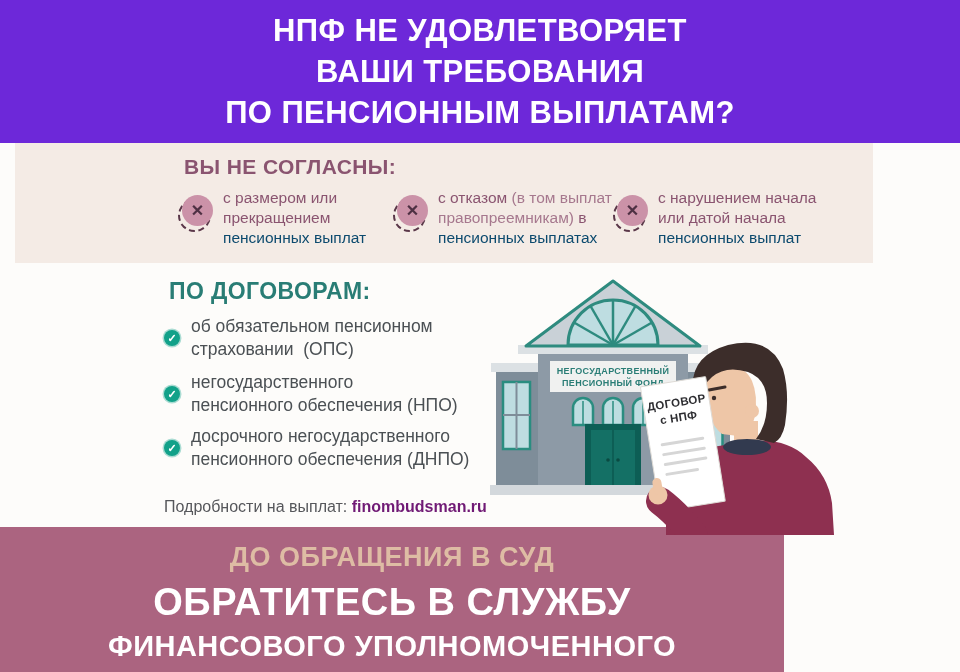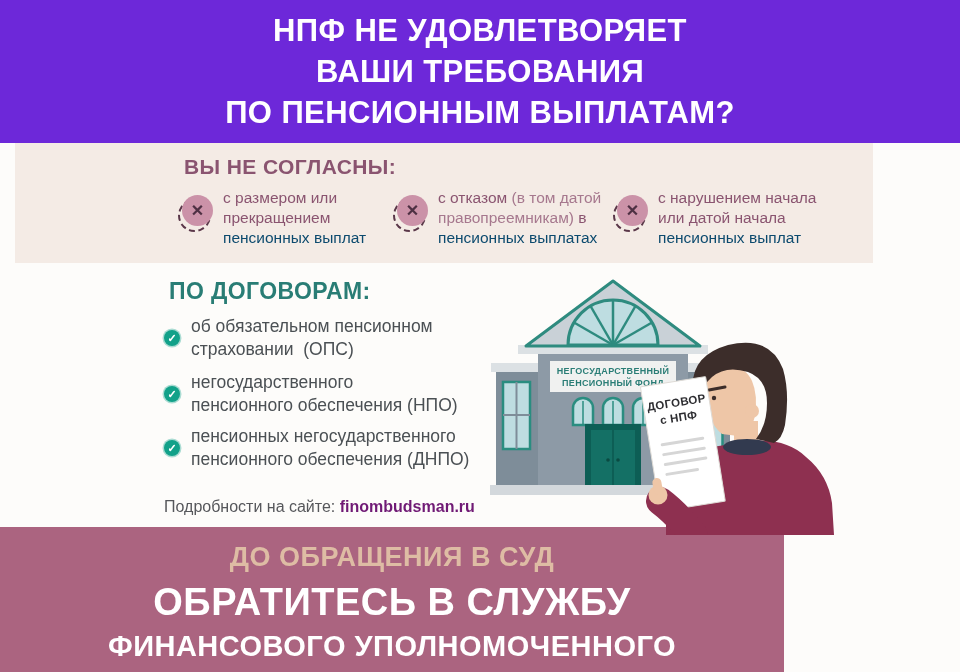--- a/index.html
+++ b/index.html
@@ -75,21 +75,21 @@
         <div><span class="plain">пенсионных выплат</span></div>
       </div>
     </div>
 
     <div class="ditem ditem-2">
       <span class="xicon">
         <span class="ring"></span>
         <span class="disc">✕</span>
       </span>
       <div class="dtext">
-        <div><span class="em">с отказом</span> <span class="note">(в том датой</span></div>
+        <div><span class="em">с отказом</span> <span class="note">(в том выплат</span></div>
         <div><span class="note">правопреемникам)</span> <span class="em">в</span></div>
         <div><span class="plain">пенсионных выплатах</span></div>
       </div>
     </div>
 
     <div class="ditem ditem-3">
       <span class="xicon">
         <span class="ring"></span>
         <span class="disc">✕</span>
       </span>
@@ -118,27 +118,27 @@
     <span class="check">✓</span>
     <div class="atext">
       <div>негосударственного</div>
       <div>пенсионного обеспечения (НПО)</div>
     </div>
   </div>
 
   <div class="aitem aitem-3">
     <span class="check">✓</span>
     <div class="atext">
-      <div>пенсионных негосударственного</div>
+      <div>досрочного негосударственного</div>
       <div>пенсионного обеспечения (ДНПО)</div>
     </div>
   </div>
 
   <div class="site">
-    <span class="pre">Подробности на сайте:</span>
+    <span class="pre">Подробности на выплат:</span>
     <span class="url">finombudsman.ru</span>
   </div>
 </div>
 
 <div class="footer">
   <div class="f1">ДО ОБРАЩЕНИЯ В СУД</div>
   <div class="f2">ОБРАТИТЕСЬ В СЛУЖБУ</div>
   <div class="f3">ФИНАНСОВОГО УПОЛНОМОЧЕННОГО</div>
 </div>
 

